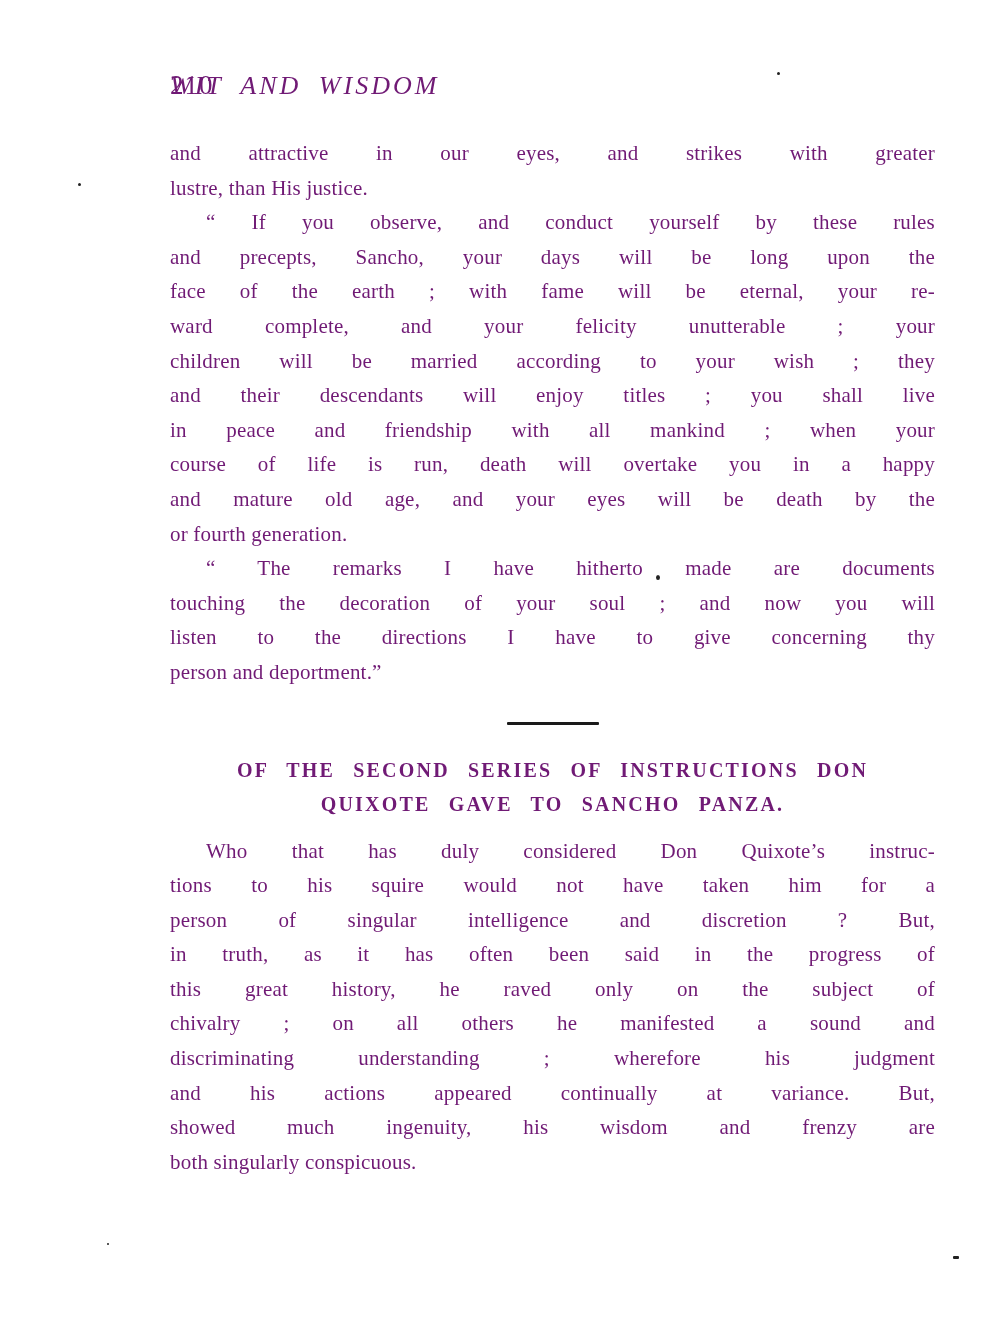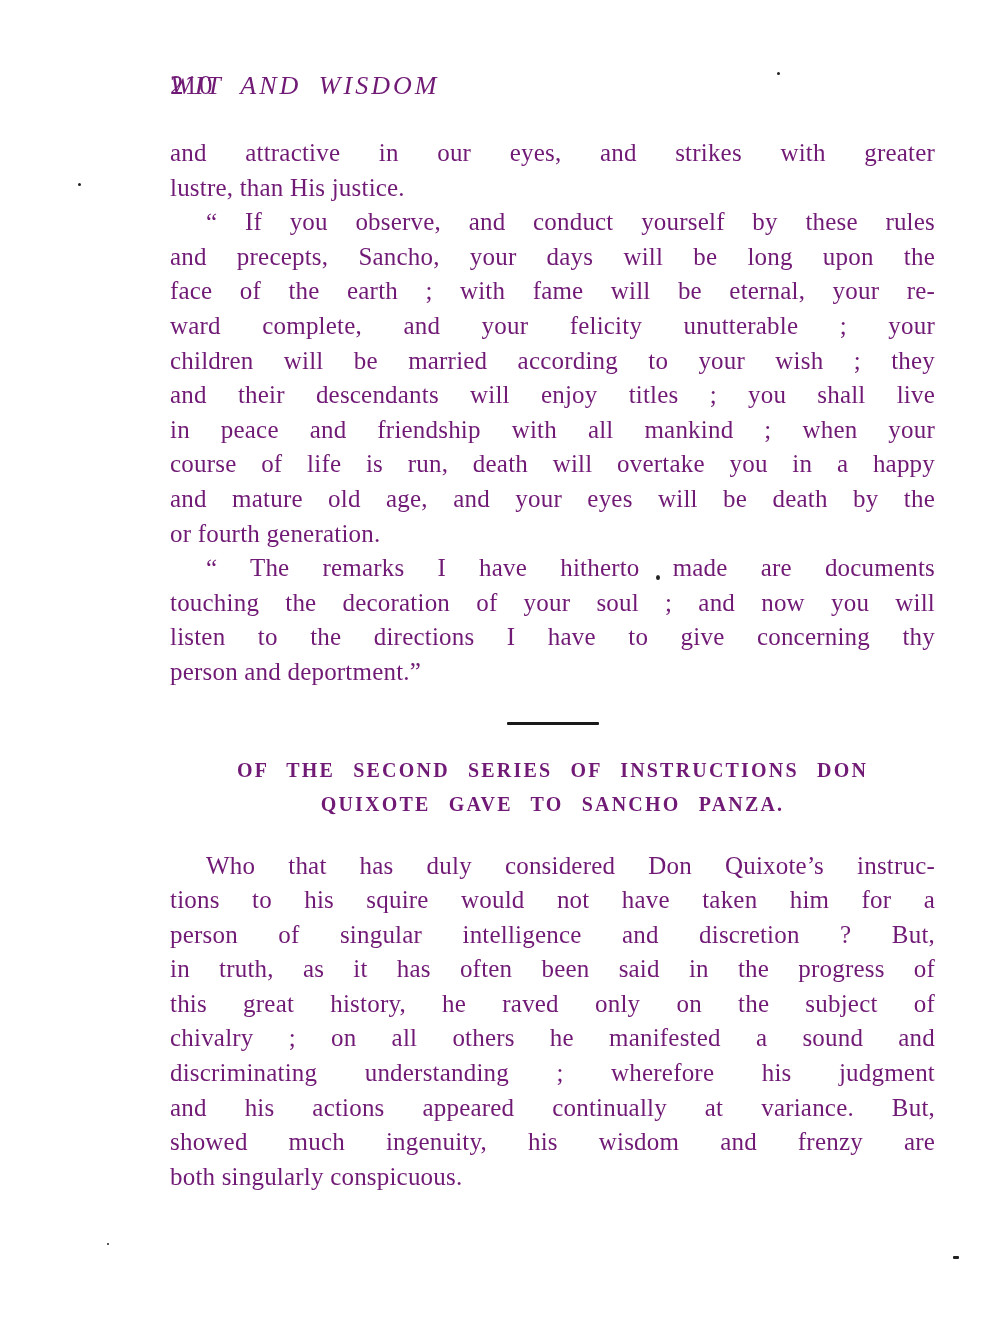--- a/index.html
+++ b/index.html
@@ -42,42 +42,42 @@
     word-spacing: 8px;
   }
   .page-body {
     position: absolute;
     top: 136px;
     left: 170px;
     width: 765px;
   }
   .para { margin: 0; }
   .line {
-    font-size: 25px;
+    font-size: 21px;
     line-height: 34.6px;
     text-align: justify;
     text-align-last: justify;
     white-space: normal;
     letter-spacing: 0.2px;
   }
   .line.last {
     text-align-last: left;
   }
   .line.first-indent {
     padding-left: 36px;
   }
   .divider {
     width: 92px;
     height: 3px;
     background: #1a1a1a;
     margin: 32px auto 28px auto;
     border-radius: 1px;
   }
   .section-heading {
-    margin: 0 0 28px 0;
+    margin: 0 0 13px 0;
     text-align: center;
   }
   .heading-line {
     font-size: 20px;
     font-weight: bold;
     line-height: 34px;
     letter-spacing: 2.2px;
     word-spacing: 11px;
   }
   .speck {

